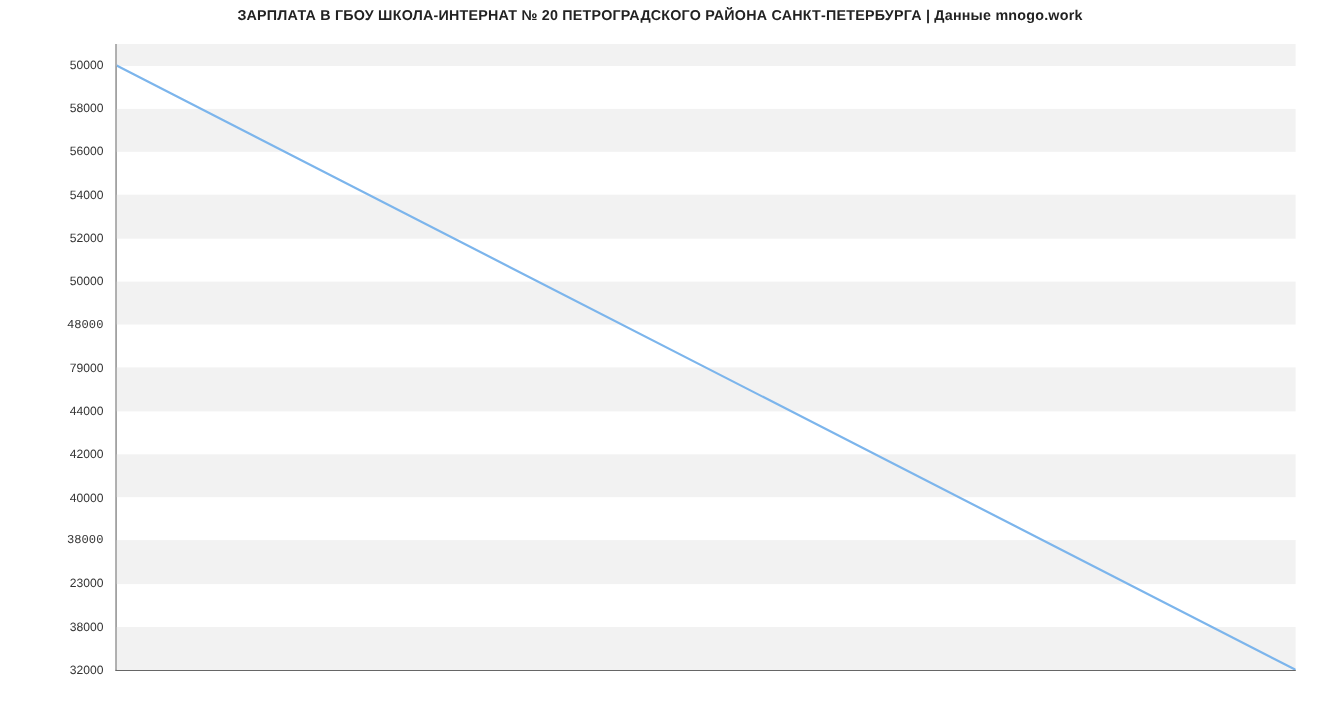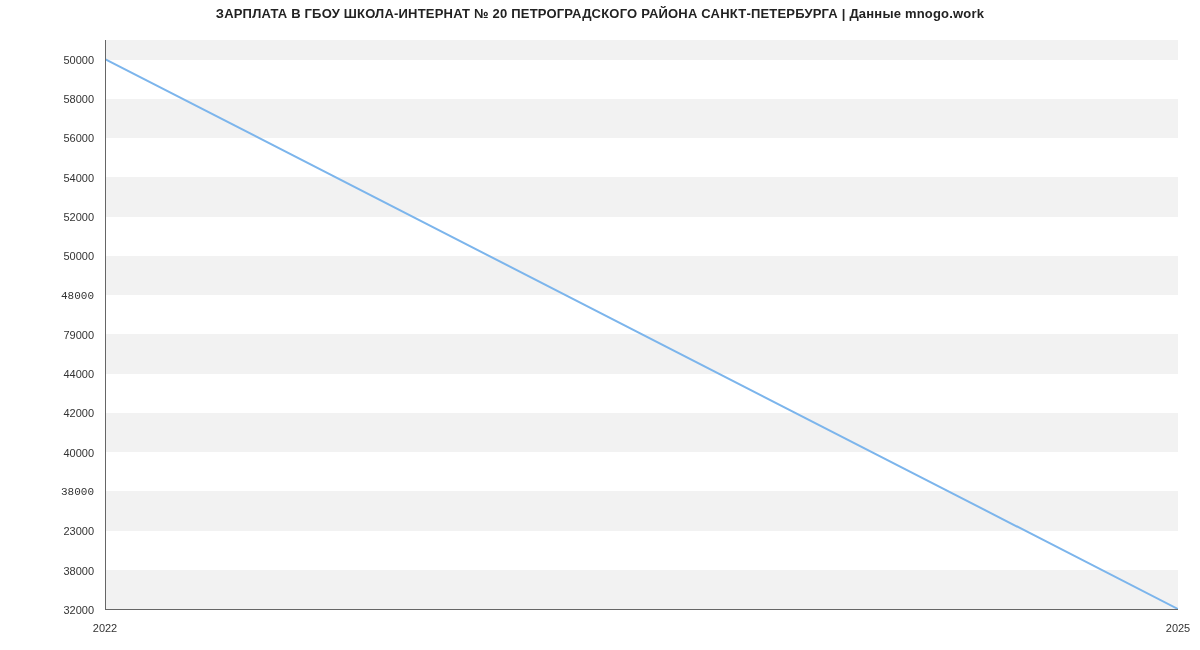--- a/index.html
+++ b/index.html
@@ -117,17 +117,13 @@
       <div class="band" style="top: 37.931%; height: 6.89655%;"></div>
       <div class="band" style="top: 51.7241%; height: 6.89655%;"></div>
       <div class="band" style="top: 65.5172%; height: 6.89655%;"></div>
       <div class="band" style="top: 79.3103%; height: 6.89655%;"></div>
       <div class="band" style="top: 93.1034%; height: 6.89655%;"></div>
     <svg class="line-svg" id="line-svg" viewBox="0 0 1000 1000" preserveAspectRatio="none">
       <polyline id="series-line" class="series-line" vector-effect="non-scaling-stroke" points="0,34.482758620689616 1000,1000"></polyline>
     </svg>
   </div>
 
-  <div class="x-ticks" id="x-ticks">
-      <div class="x-tick" style="left: 0%;">2022</div>
-      <div class="x-tick" style="left: 100%;">2025</div>
-    </div>
 </div>
 
 </body></html>

